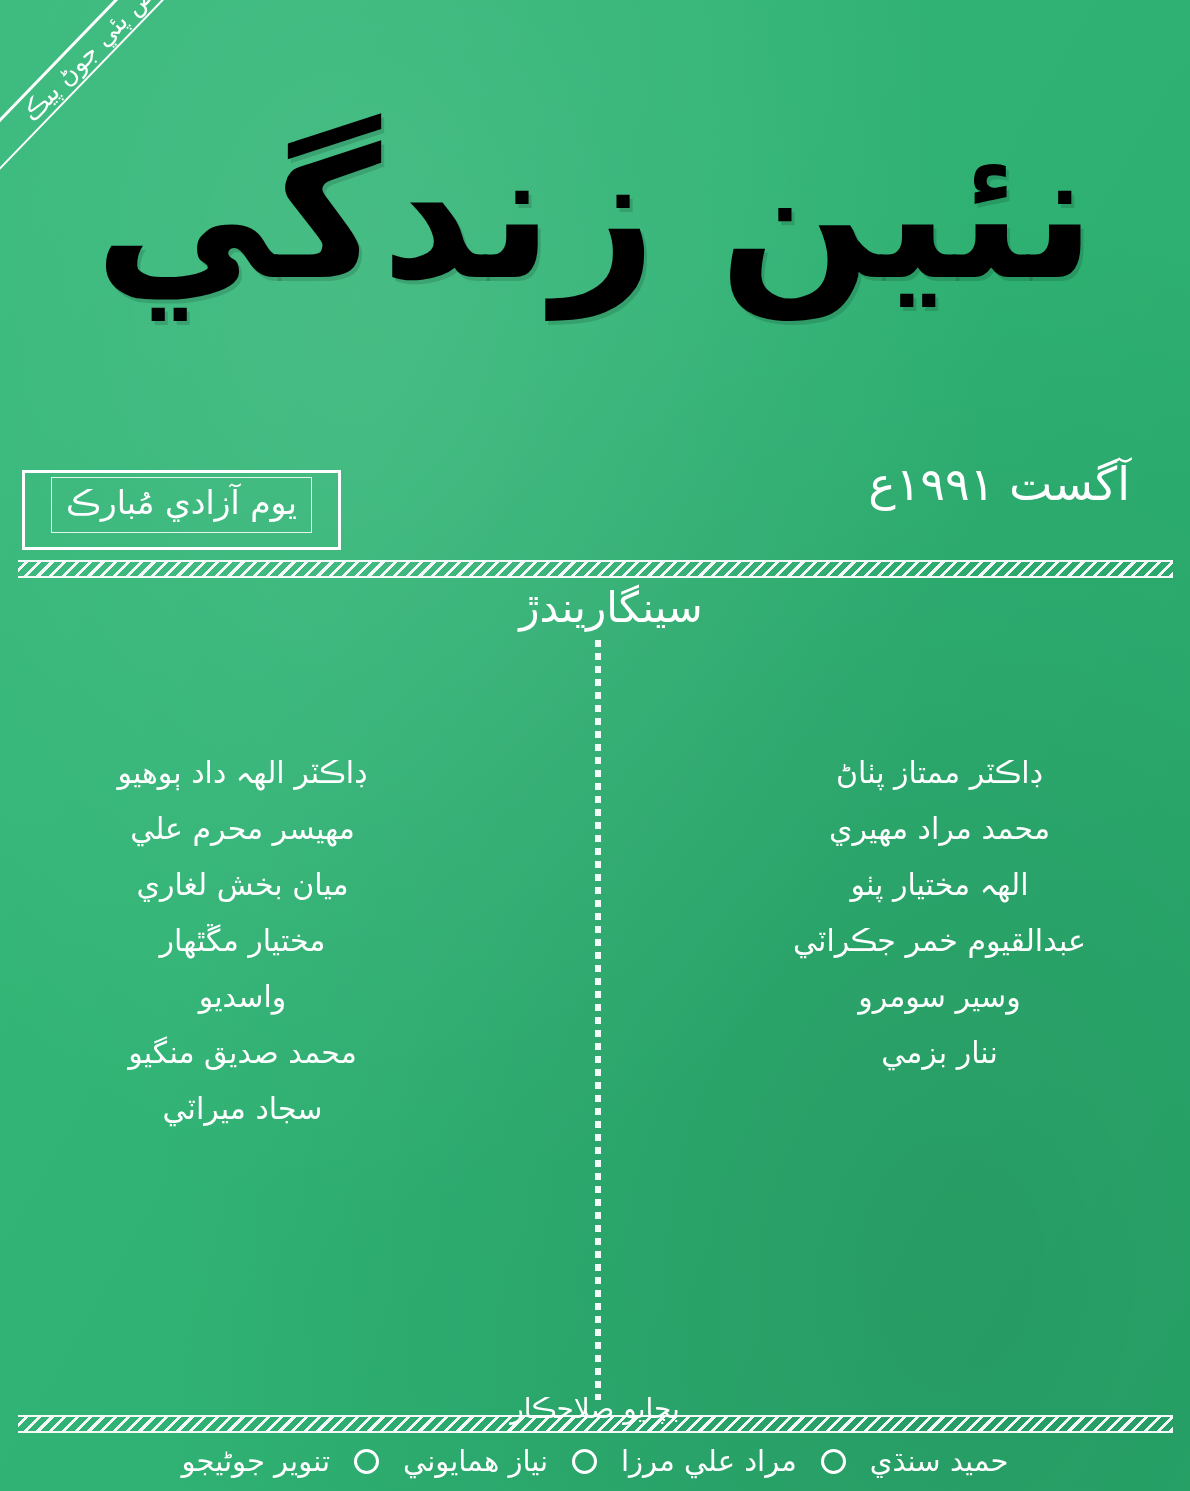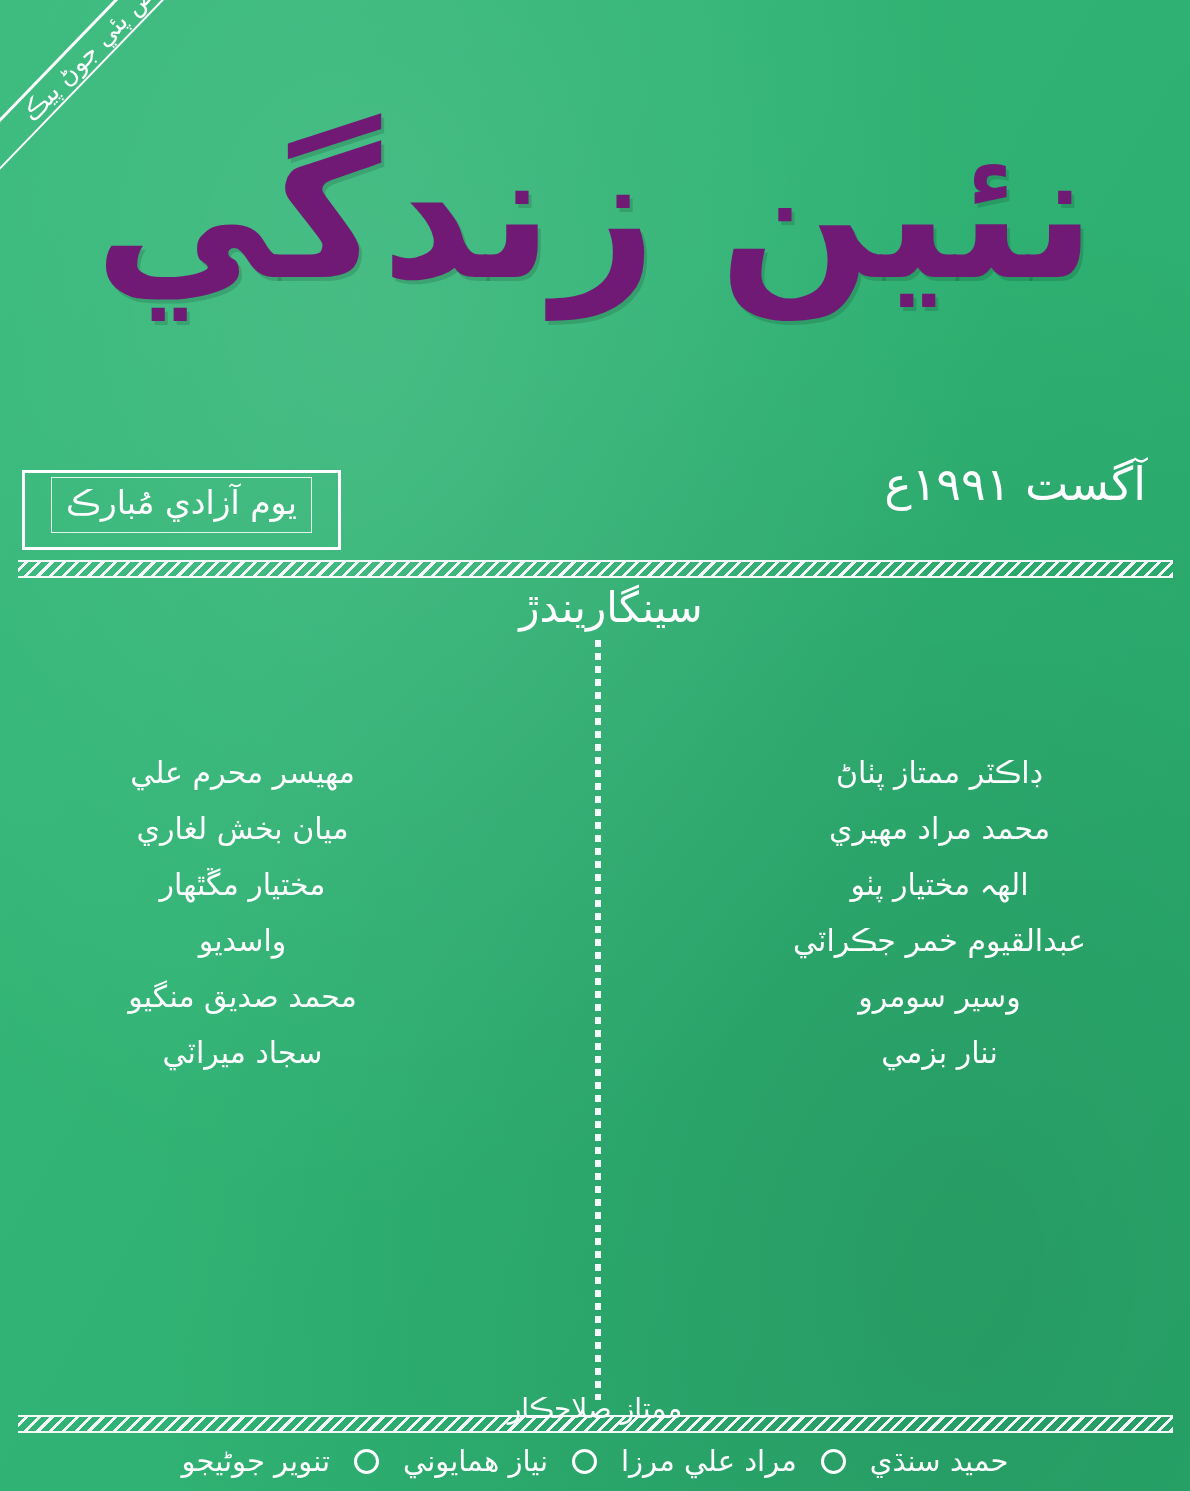--- a/index.html
+++ b/index.html
@@ -64,37 +64,37 @@
   .masthead {
     position: absolute;
     top: 95px;
     left: 0;
     width: 100%;
     text-align: center;
     font-family: "DejaVu Sans", sans-serif;
     font-size: 180px;
     line-height: 240px;
     font-weight: bold;
-    color: #701a75;
+    color: #000000;
     text-shadow: 3px 4px 0 rgba(0,0,0,0.13);
     direction: rtl;
     white-space: nowrap;
   }
 
   
   .title-row {
     position: absolute;
     top: 450px;
     left: 0;
     width: 100%;
     height: 95px;
   }
   .issue-date {
     position: absolute;
-    right: 44px;
+    right: 60px;
     top: 4px;
     font-size: 46px;
     line-height: 60px;
     white-space: nowrap;
     direction: rtl;
   }
   .greeting-box {
     position: absolute;
     left: 22px;
     top: 20px;
@@ -255,30 +255,31 @@
 <div class="columns">
   <div class="col col-right">
     <div class="name">ڊاڪٽر ممتاز پٺاڻ</div>
     <div class="name">محمد مراد مهيري</div>
     <div class="name">الهہ مختيار پٺو</div>
     <div class="name">عبدالقيوم خمر جڪراٽي</div>
     <div class="name">وسير سومرو</div>
     <div class="name">ننار بزمي</div>
   </div>
   <div class="col col-left">
+    <div class="name">ڊاڪٽر الهہ داد ٻوهيو</div>
     <div class="name">مهيسر محرم علي</div>
     <div class="name">ميان بخش لغاري</div>
     <div class="name">مختيار مڱٿهار</div>
     <div class="name">واسديو</div>
     <div class="name">محمد صديق منگيو</div>
     <div class="name">سجاد ميراٽي</div>
   </div>
 </div>
 
-<div class="advisors-title">ممتاز صلاحڪار</div>
+<div class="advisors-title">بچايو صلاحڪار</div>
 <div class="zigzag bottom"></div>
 
 <div class="advisors-row">
   <span class="advisor">حميد سنڌي</span>
   <span class="sep-dot"></span>
   <span class="advisor">مراد علي مرزا</span>
   <span class="sep-dot"></span>
   <span class="advisor">نياز همايوني</span>
   <span class="sep-dot"></span>
   <span class="advisor">تنوير جوڻيجو</span>

